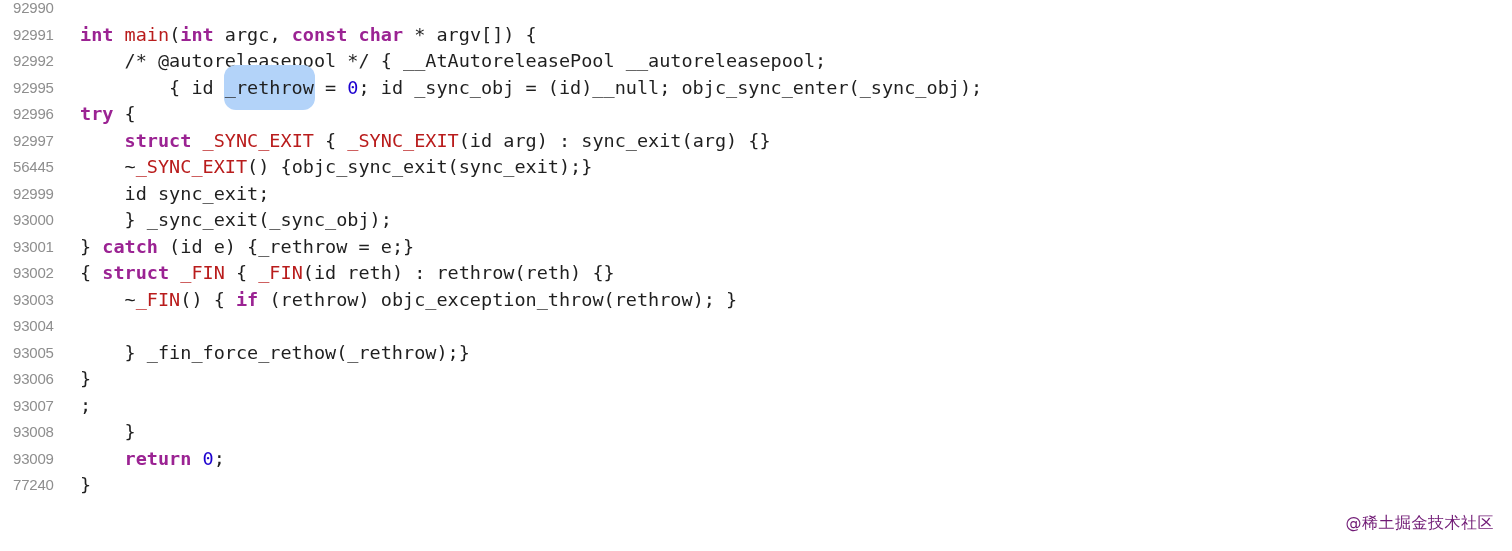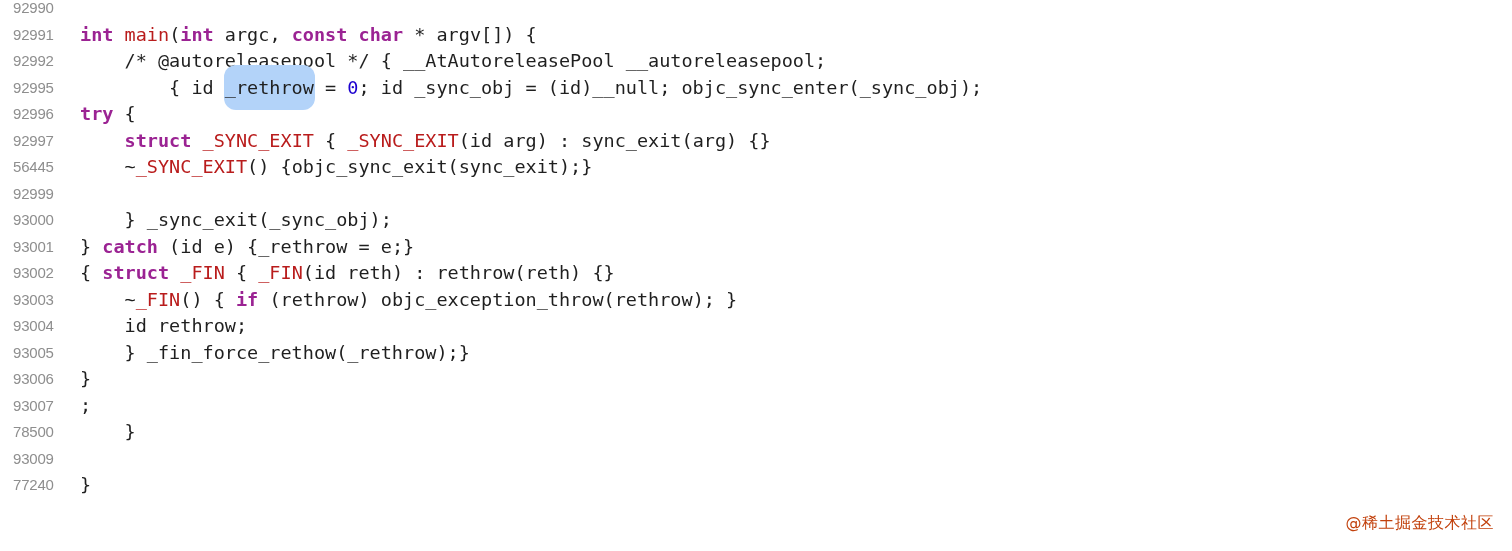--- a/index.html
+++ b/index.html
@@ -52,42 +52,42 @@
       border-radius: 12px;
       padding: 12px 1px;
       margin: 0 -1px;
     }
     .watermark {
       position: absolute;
       right: 18px;
       top: 513px;
       font-family: "DejaVu Sans", sans-serif;
       font-size: 16px;
-      color: #c2410c;
+      color: #701a75;
       letter-spacing: 0.5px;
     }
   </style>
 </head>
 <body>
 
 <div class="editor" id="editor">
     <div class="line"><span class="ln">92990</span><span class="code"></span></div>
     <div class="line"><span class="ln">92991</span><span class="code"><span class="kw">int</span><span> </span><span class="fn">main</span><span>(</span><span class="kw">int</span><span> argc, </span><span class="kw">const</span><span> </span><span class="kw">char</span><span> * argv[]) {</span></span></div>
     <div class="line"><span class="ln">92992</span><span class="code"><span>    /* @autoreleasepool */ { __AtAutoreleasePool __autoreleasepool;</span></span></div>
     <div class="line"><span class="ln">92995</span><span class="code"><span>        { id </span><span class="hl">_rethrow</span><span> = </span><span class="num">0</span><span>; id _sync_obj = (id)__null; objc_sync_enter(_sync_obj);</span></span></div>
     <div class="line"><span class="ln">92996</span><span class="code"><span class="kw">try</span><span> {</span></span></div>
     <div class="line"><span class="ln">92997</span><span class="code"><span>    </span><span class="kw">struct</span><span> </span><span class="fn">_SYNC_EXIT</span><span> { </span><span class="fn">_SYNC_EXIT</span><span>(id arg) : sync_exit(arg) {}</span></span></div>
     <div class="line"><span class="ln">56445</span><span class="code"><span>    ~</span><span class="fn">_SYNC_EXIT</span><span>() {objc_sync_exit(sync_exit);}</span></span></div>
-    <div class="line"><span class="ln">92999</span></div>
+    <div class="line"><span class="ln">92999</span><span class="code"><span>    id sync_exit;</span></span></div>
     <div class="line"><span class="ln">93000</span><span class="code"><span>    } _sync_exit(_sync_obj);</span></span></div>
     <div class="line"><span class="ln">93001</span><span class="code"><span>} </span><span class="kw">catch</span><span> (id e) {_rethrow = e;}</span></span></div>
     <div class="line"><span class="ln">93002</span><span class="code"><span>{ </span><span class="kw">struct</span><span> </span><span class="fn">_FIN</span><span> { </span><span class="fn">_FIN</span><span>(id reth) : rethrow(reth) {}</span></span></div>
     <div class="line"><span class="ln">93003</span><span class="code"><span>    ~</span><span class="fn">_FIN</span><span>() { </span><span class="kw">if</span><span> (rethrow) objc_exception_throw(rethrow); }</span></span></div>
-    <div class="line"><span class="ln">93004</span><span class="code"><span>    id rethrow;</span></span></div>
+    <div class="line"><span class="ln">93004</span></div>
     <div class="line"><span class="ln">93005</span><span class="code"><span>    } _fin_force_rethow(_rethrow);}</span></span></div>
     <div class="line"><span class="ln">93006</span><span class="code"><span>}</span></span></div>
     <div class="line"><span class="ln">93007</span><span class="code"><span>;</span></span></div>
-    <div class="line"><span class="ln">78500</span><span class="code"><span>    }</span></span></div>
-    <div class="line"><span class="ln">93009</span></div>
+    <div class="line"><span class="ln">93008</span><span class="code"><span>    }</span></span></div>
+    <div class="line"><span class="ln">93009</span><span class="code"><span>    </span><span class="kw">return</span><span> </span><span class="num">0</span><span>;</span></span></div>
     <div class="line"><span class="ln">77240</span><span class="code"><span>}</span></span></div>
   </div>
 
 <div class="watermark">@稀土掘金技术社区</div>
 
 </body></html>

